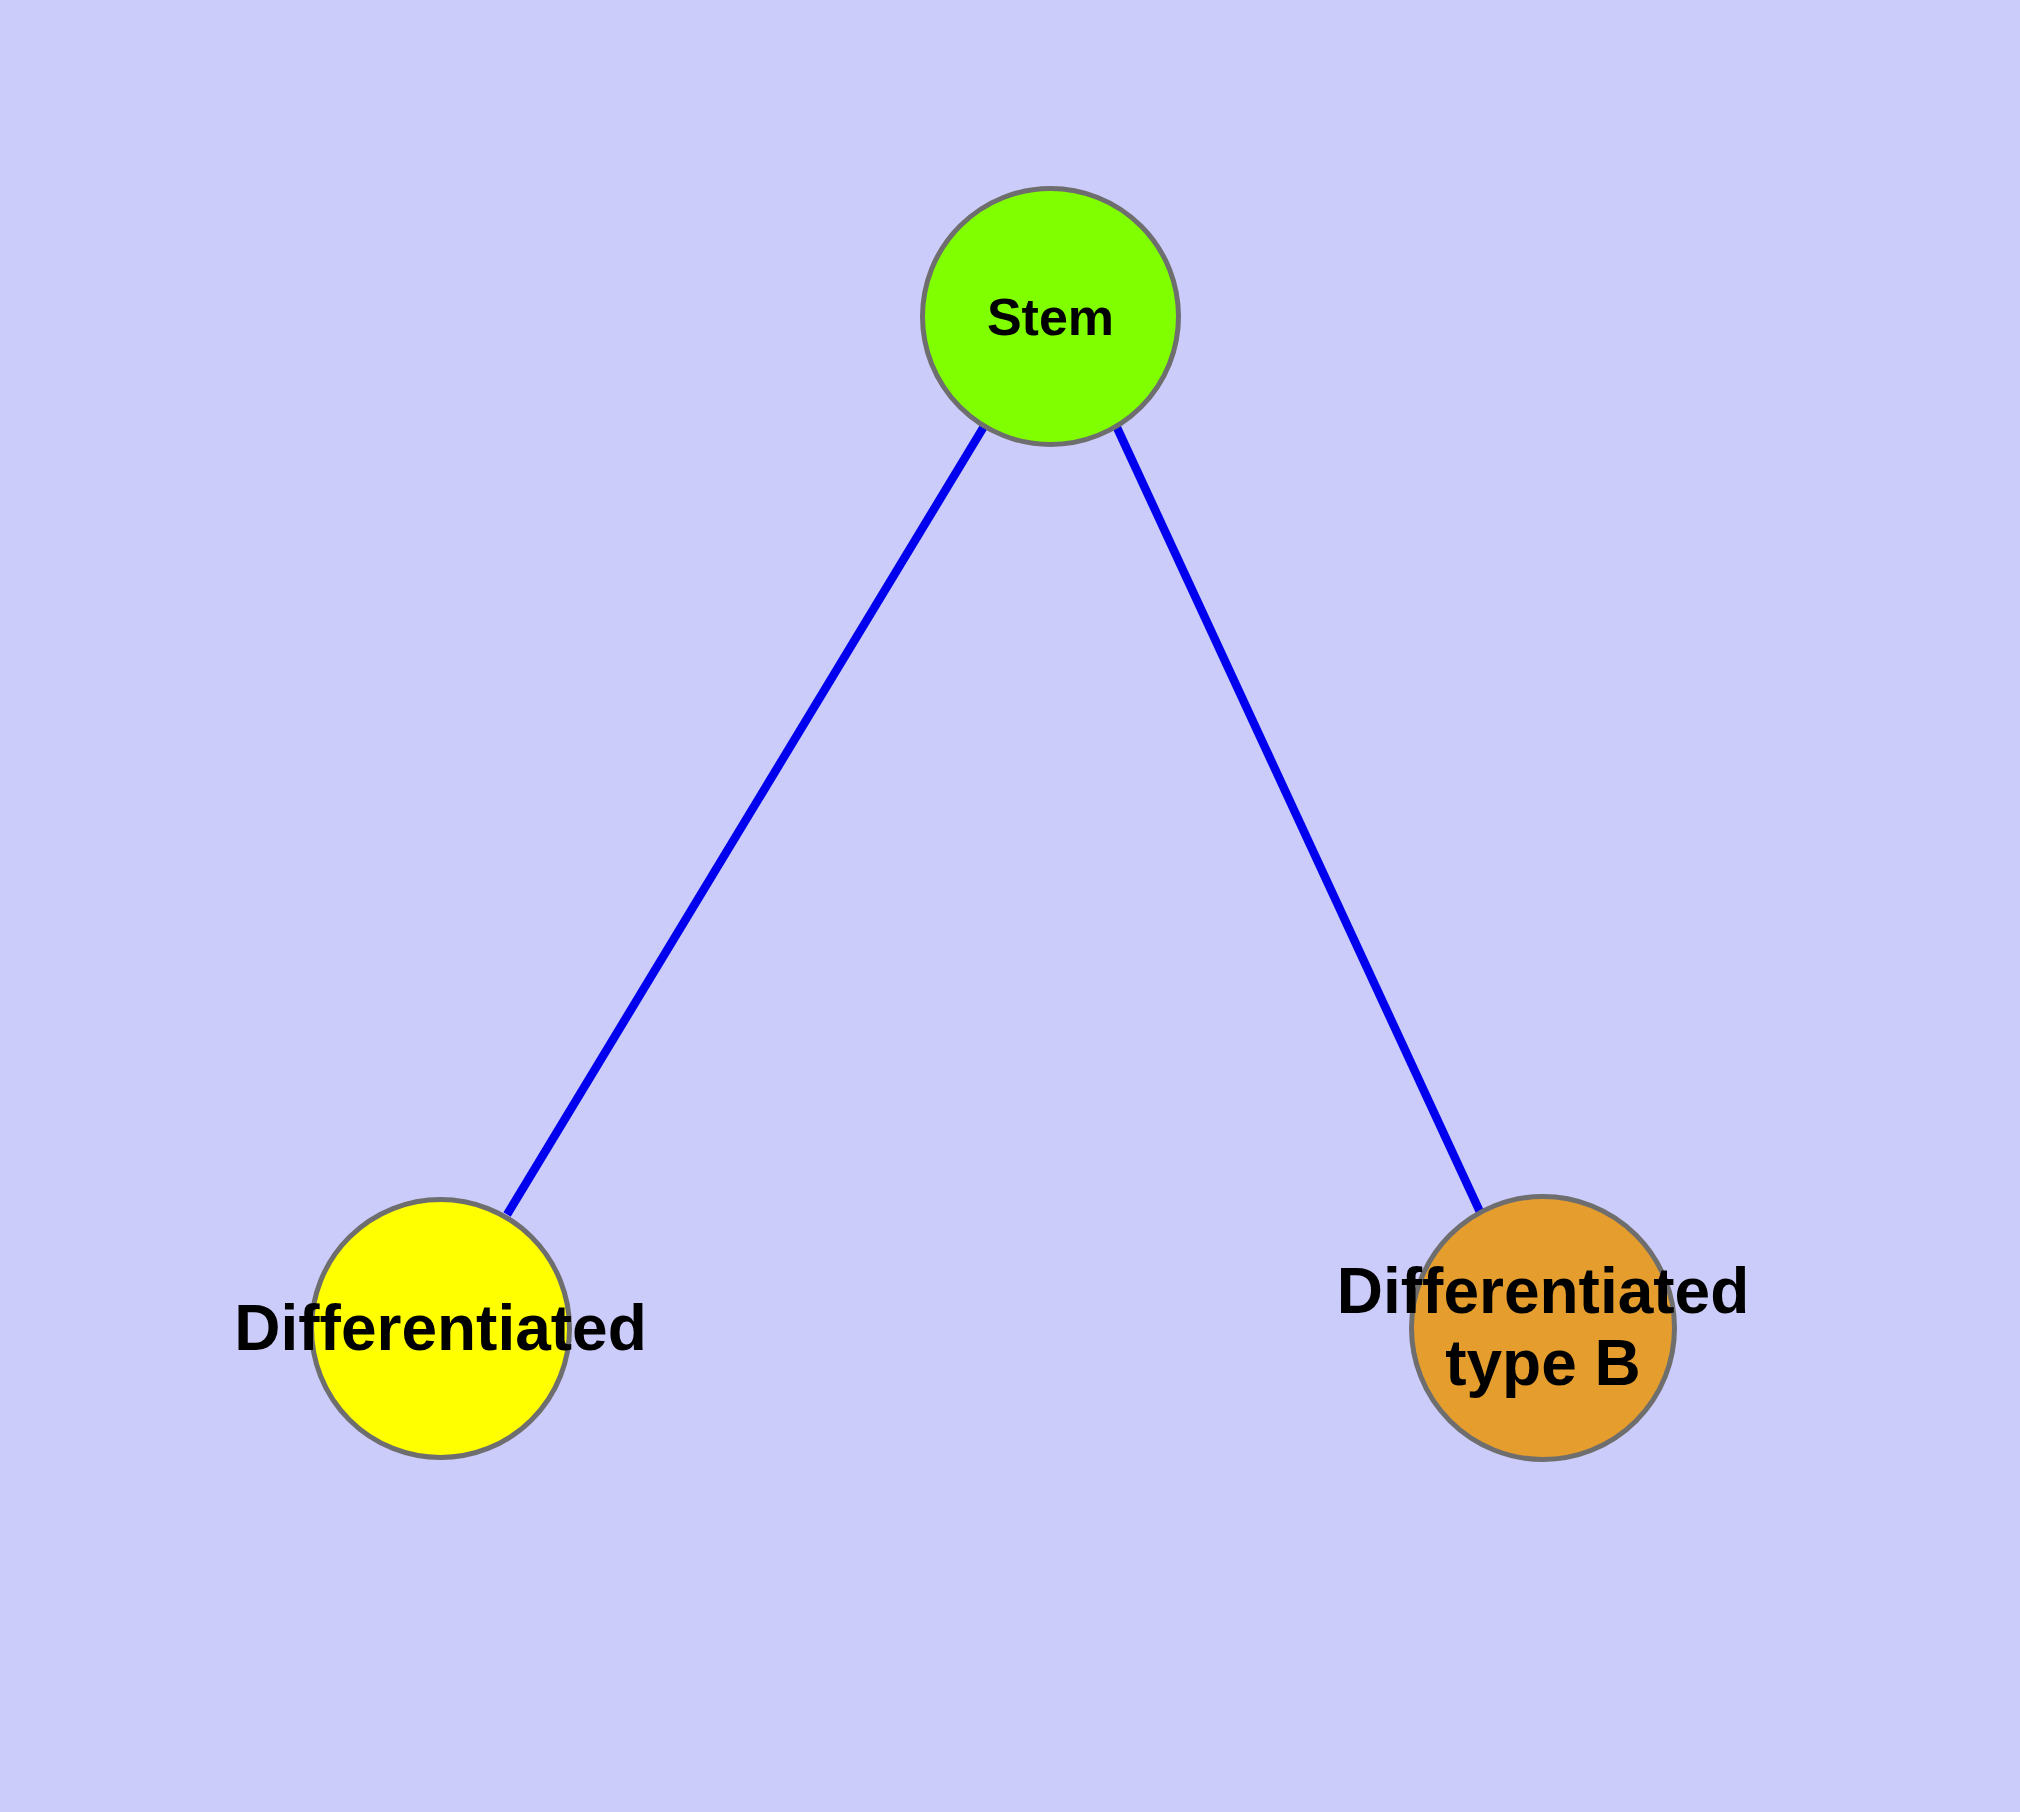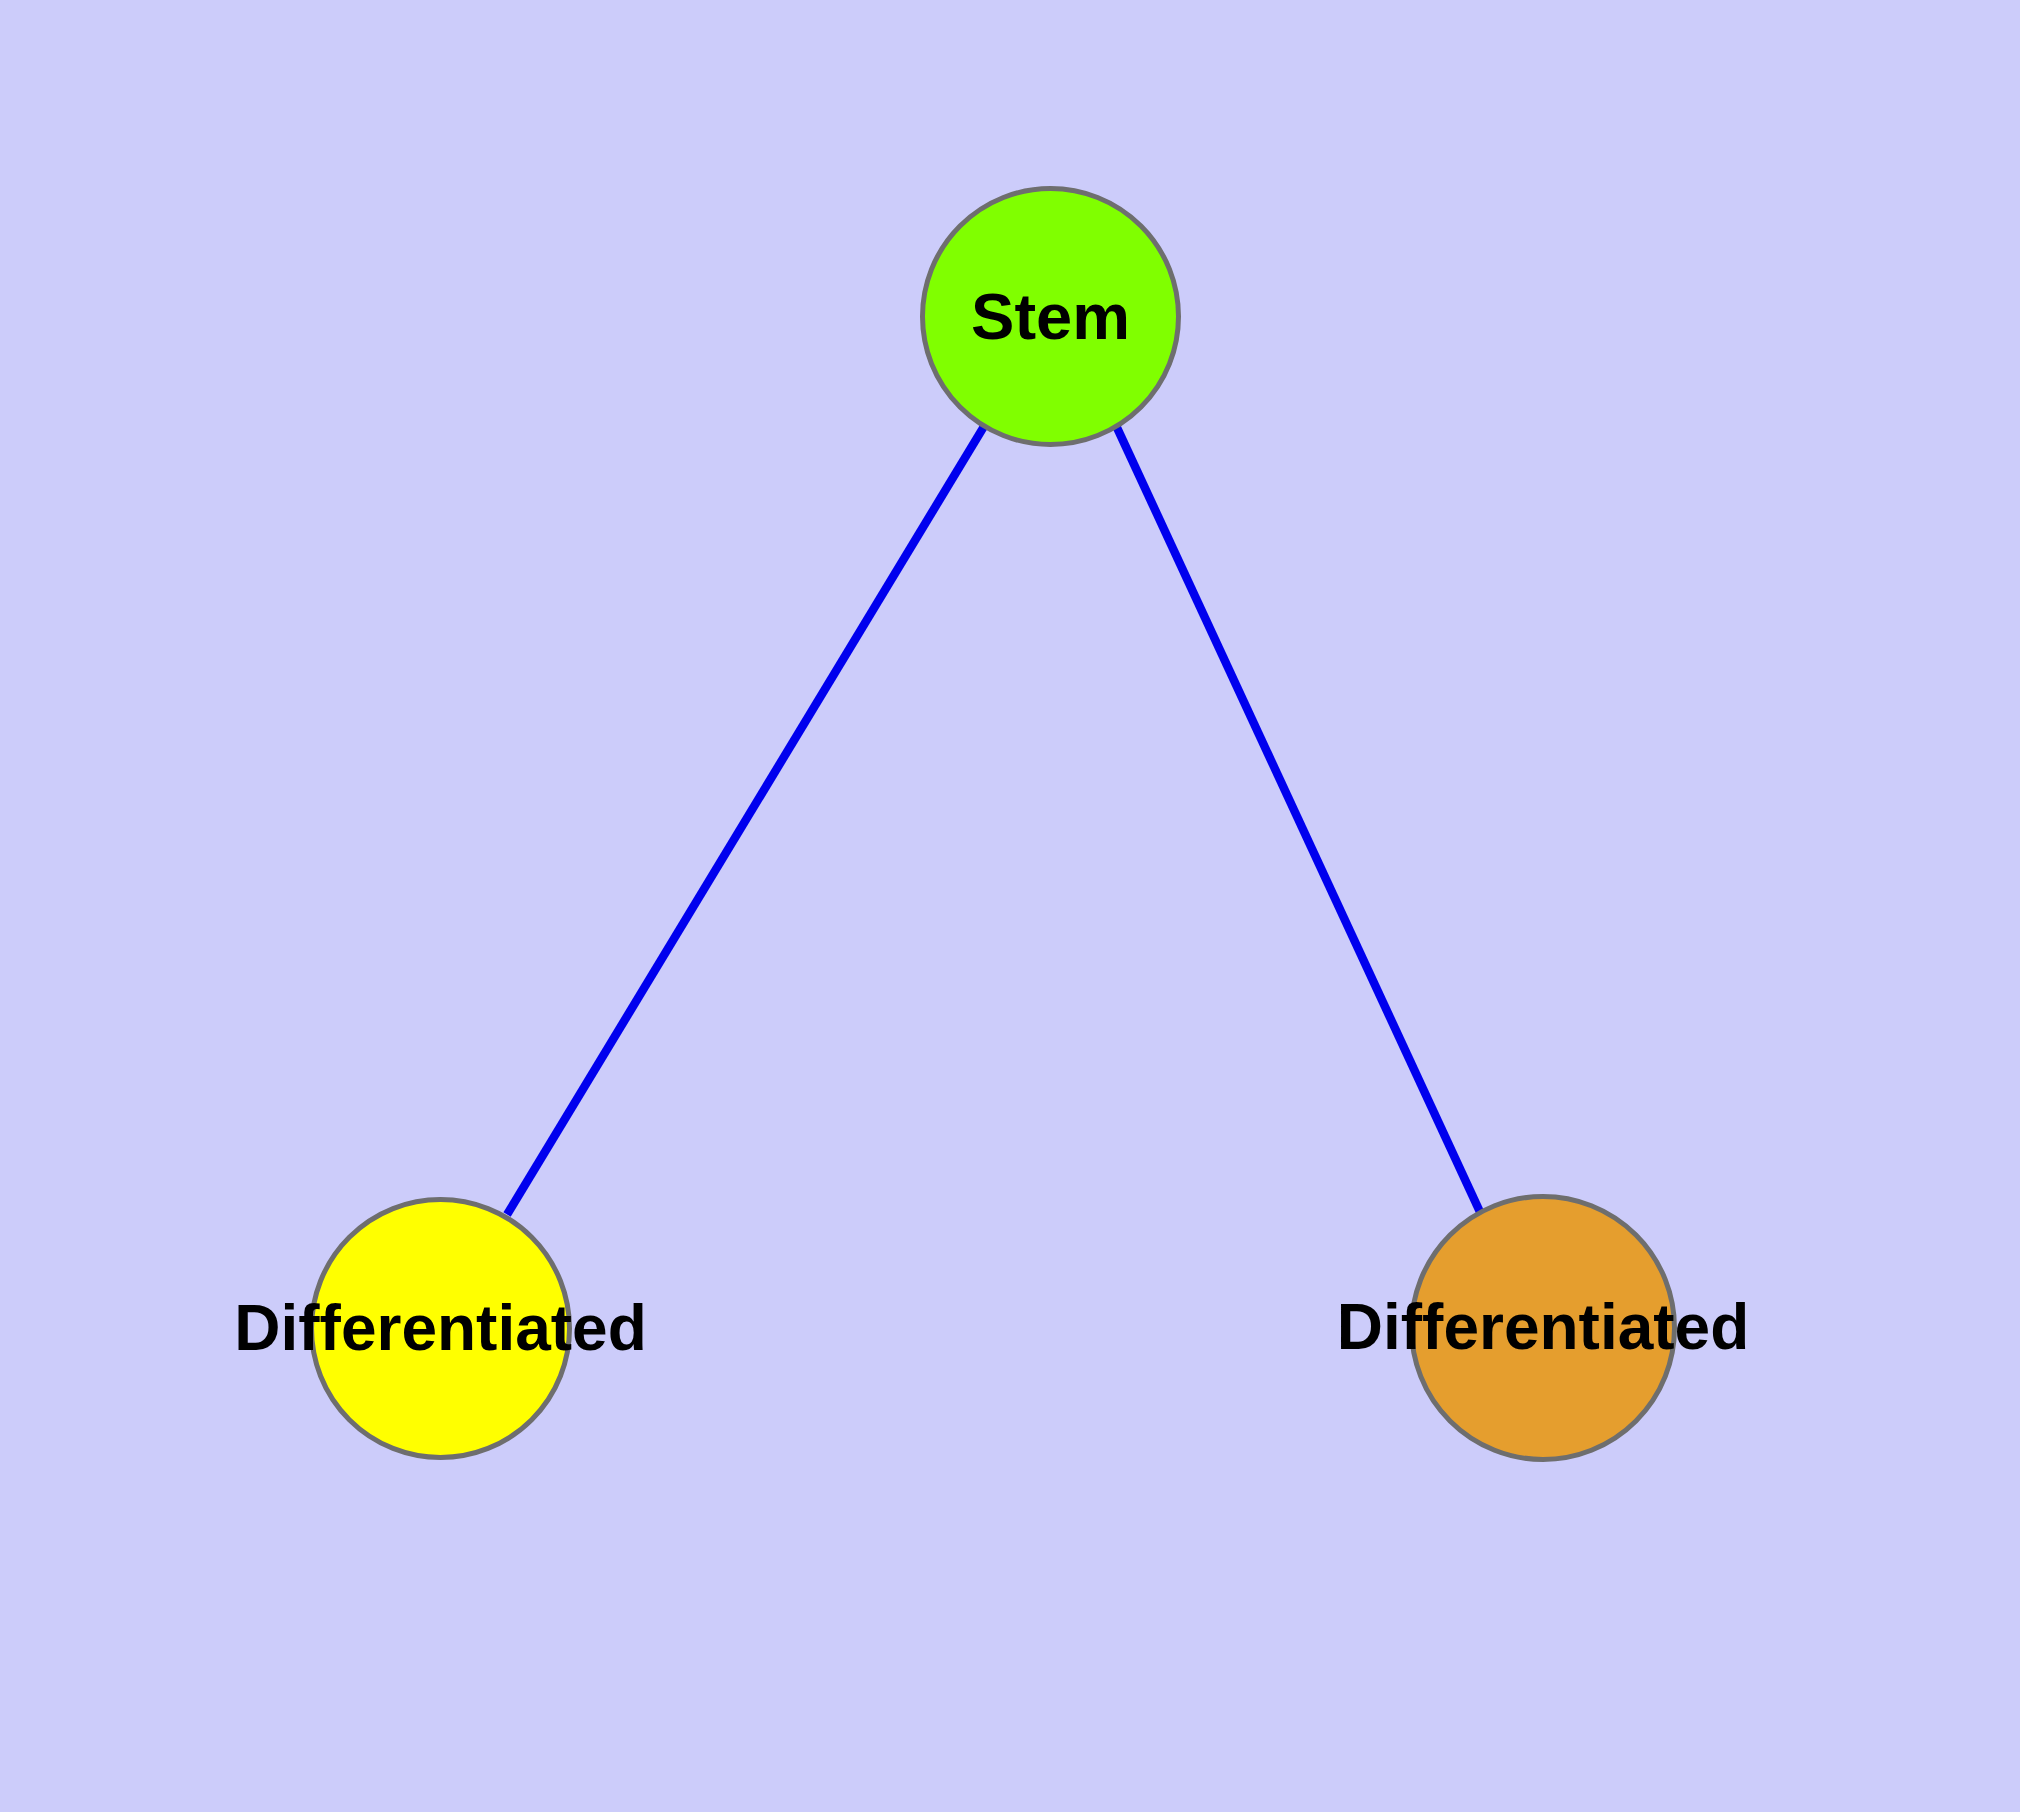--- a/index.html
+++ b/index.html
@@ -46,21 +46,21 @@
     pointer-events: none;
     z-index: 3;
   }
   #node-stem {
     left: 922px;
     top: 188px;
     width: 256px;
     height: 256px;
     background: #80ff00;
   }
-  #node-stem .node-label { font-size: 65px; text-align: right; }
+  #node-stem .node-label { font-size: 52px; text-align: right; }
 
   #node-type-a {
     left: 312px;
     top: 1199px;
     width: 258px;
     height: 258px;
     background: #ffff00;
   }
   #node-type-a .node-label { font-size: 64px; }
 
@@ -91,17 +91,18 @@
 
   <div class="node" id="node-type-a" style="width: 263px; height: 263px; left: 309px; top: 1197px; background: rgb(255, 255, 0); border-color: rgb(110, 110, 110);">
     <div class="node-label">
       <div>Differentiated</div>
     </div>
   </div>
 
   <div class="node" id="node-type-b" style="width: 268px; height: 268px; left: 1409px; top: 1194px; background: rgb(229, 158, 46); border-color: rgb(110, 110, 110);">
     <div class="node-label">
       <div>Differentiated</div>
+      <div>type B</div>
     </div>
   </div>
 
 </div>
 
 
 </body></html>

